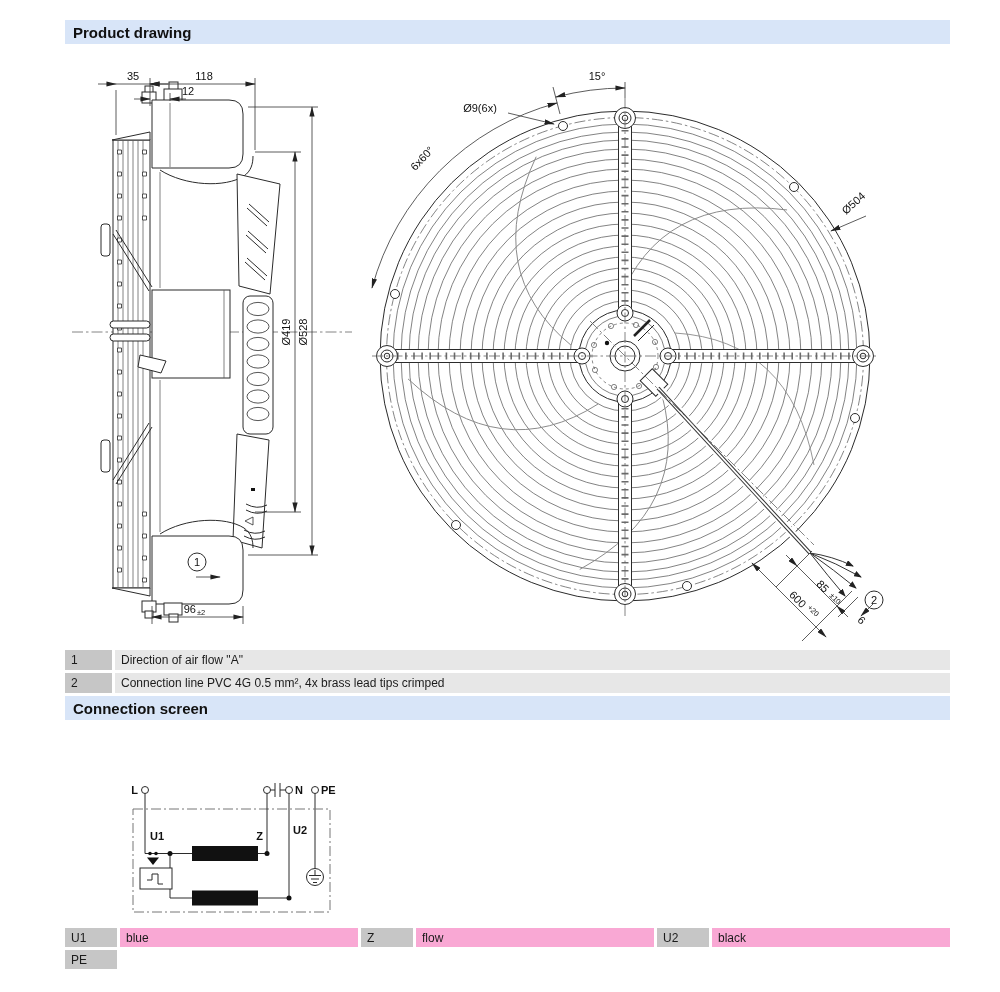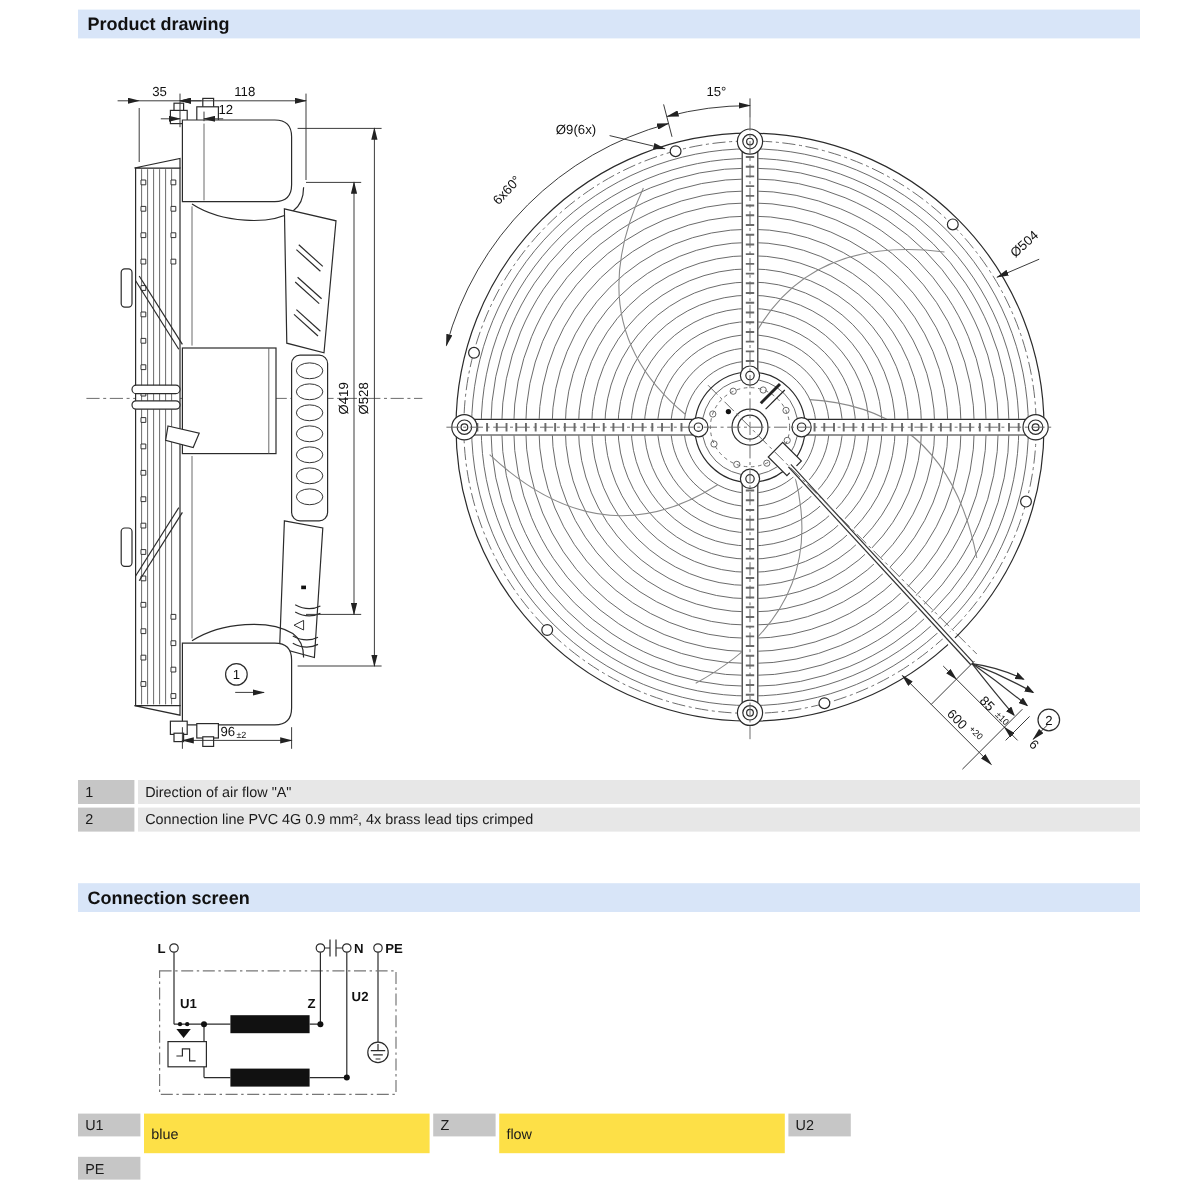--- a/index.html
+++ b/index.html
@@ -8,39 +8,39 @@
   .hbar{position:absolute;left:65px;width:885px;height:24px;background:#d8e5f8;
         display:flex;align-items:center;padding-left:8px;box-sizing:border-box;
         font-weight:bold;font-size:15px;color:#111;}
   .tbl{position:absolute;left:65px;width:885px;}
   .row{display:flex;gap:3px;margin-bottom:3px;}
   .cell{font-size:12px;color:#1b1b1b;display:flex;align-items:center;
         padding-left:6px;box-sizing:border-box;height:20px;}
   .lab{background:#c6c6c6;width:47px;flex:none;}
   .val{background:#e7e7e7;flex:1;}
   .lab2{background:#c6c6c6;width:52px;flex:none;height:19px;}
-  .val2{background:#fde047;width:238px;flex:none;height:33px;}
+  .val2{background:#f9a8d4;width:238px;flex:none;height:19px;}
   svg{position:absolute;left:65px;}
   svg *{vector-effect:none;}
   .ln{fill:none;stroke:#2b2b2b;stroke-width:1;}
   .tn{fill:none;stroke:#5a5a5a;stroke-width:0.75;}
   .w{fill:#fff;stroke:#2b2b2b;stroke-width:1;}
   .dm{fill:none;stroke:#333;stroke-width:0.8;}
   .cl{fill:none;stroke:#666;stroke-width:0.8;stroke-dasharray:11 3 2.5 3;}
   .txt{fill:#111;font-family:"Liberation Sans",sans-serif;font-size:11px;stroke:none;}
   .txts{font-size:7.5px;}
   .blk{fill:#111;stroke:none;}
   .wr{fill:#fff;stroke:#2b2b2b;stroke-width:0.8;}
 </style>
 </head>
 <body>
 
 <div class="page">
 
-  <div class="hbar" style="top:8px;">
+  <div class="hbar" style="top:20px;">
     <span>Product drawing</span>
   </div>
 
   <svg style="top:46px;" width="885" height="602" viewBox="65 46 885 602">
     <defs>
       <marker id="me" viewBox="0 0 12 6" refX="11" refY="3" markerWidth="13" markerHeight="6.5" orient="auto">
         <path d="M0,0 L12,3 L0,6 Z" fill="#222"></path>
       </marker>
       <marker id="ms" viewBox="0 0 12 6" refX="1" refY="3" markerWidth="13" markerHeight="6.5" orient="auto">
         <path d="M12,0 L0,3 L12,6 Z" fill="#222"></path>
@@ -336,25 +336,25 @@
     </g>
   </svg>
 
   <div class="tbl" style="top:650px;">
     <div class="row">
       <div class="cell lab">1</div>
       <div class="cell val">Direction of air flow "A"</div>
     </div>
     <div class="row">
       <div class="cell lab">2</div>
-      <div class="cell val">Connection line PVC 4G 0.9 mm², 4x brass lead tips crimped</div>
+      <div class="cell val">Connection line PVC 4G 0.5 mm², 4x brass lead tips crimped</div>
     </div>
   </div>
 
-  <div class="hbar" style="top:736px;text-align:right;">
+  <div class="hbar" style="top:696px;text-align:right;">
     <span>Connection screen</span>
   </div>
 
   <svg style="top:762px;" width="885" height="160" viewBox="65 762 885 160">
 
     <g>
       <text class="txt" x="138" y="794" text-anchor="end" style="font-weight:bold">L</text>
       <circle class="w" cx="145" cy="790" r="3.5"></circle>
       <line class="ln" x1="145" y1="793.5" x2="145" y2="853.5"></line>
     </g>
@@ -416,19 +416,20 @@
     </g>
   </svg>
 
   <div class="tbl" style="top:928px;">
     <div class="row">
       <div class="cell lab2">U1</div>
       <div class="cell val2">blue</div>
       <div class="cell lab2">Z</div>
       <div class="cell val2">flow</div>
       <div class="cell lab2">U2</div>
+      <div class="cell val2">black</div>
     </div>
     <div class="row">
       <div class="cell lab2">PE</div>
     </div>
   </div>
 
 </div>
 
 </body></html>

